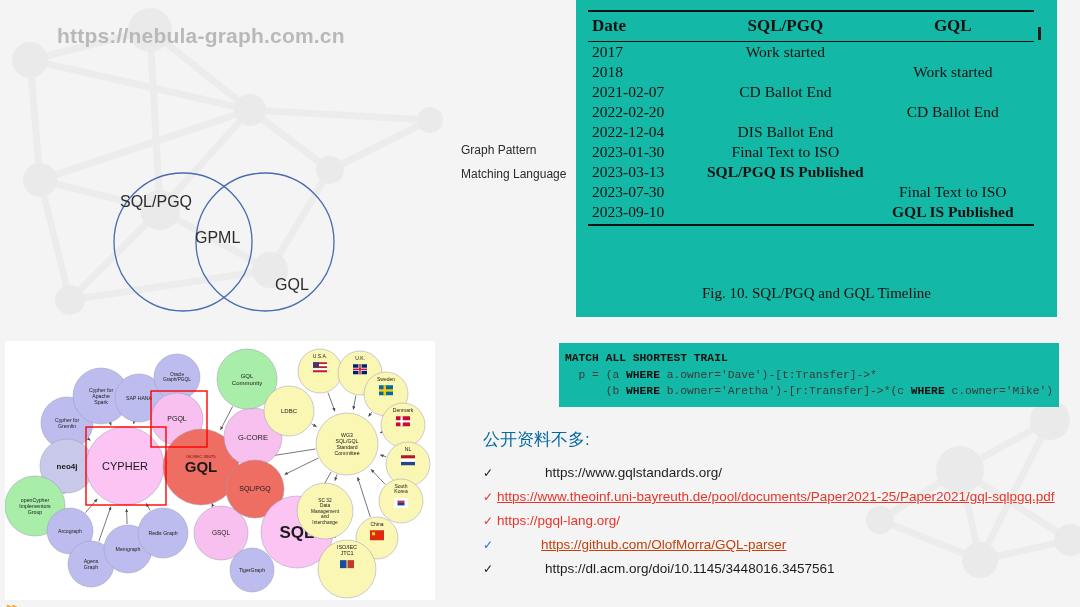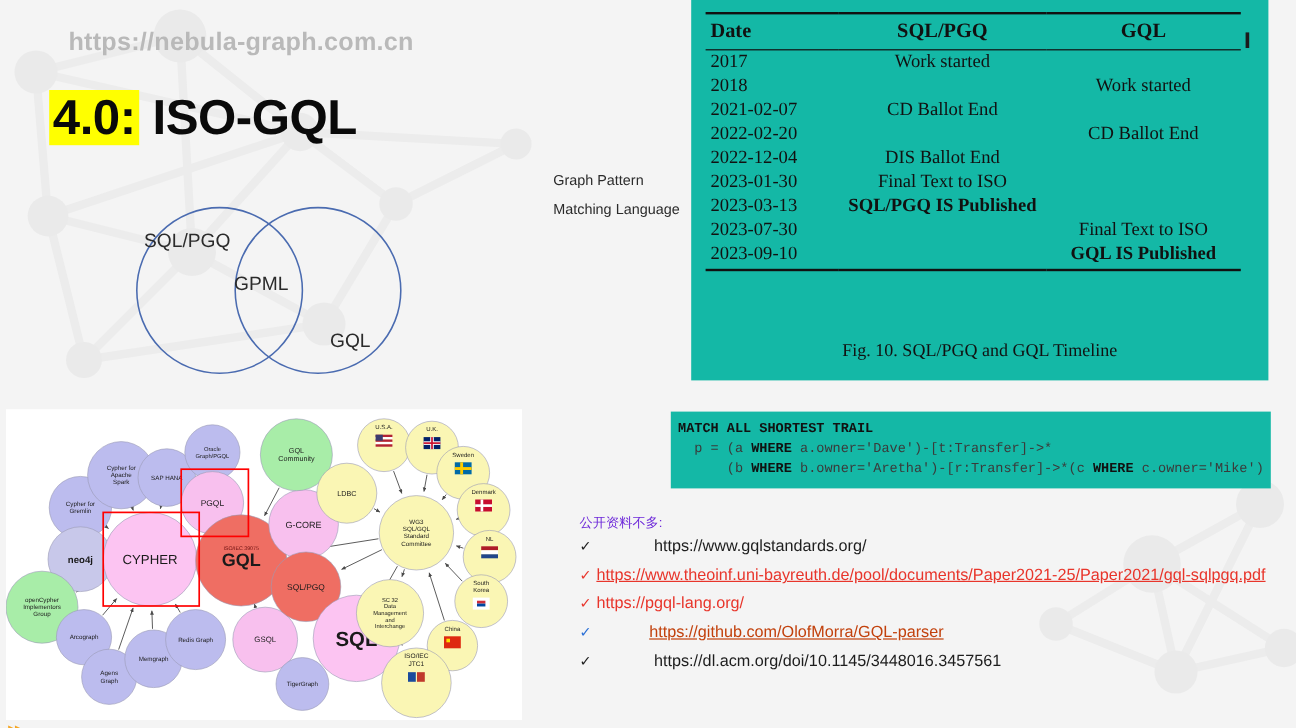--- a/index.html
+++ b/index.html
@@ -85,21 +85,21 @@
   }
   pre.code{
     margin:0;padding:7px 0 0 6px;
     font-family:"Liberation Mono","DejaVu Sans Mono",monospace;
     font-size:11.3px;line-height:16.5px;color:#3a3a3a;white-space:pre;
   }
   pre.code b{color:#111;font-weight:bold;}
 
   
   .links{position:absolute;left:483px;top:428px;width:590px;}
-  .links .intro{font-size:11px;color:#6d28d9;margin-bottom:4px;}
+  .links .intro{font-size:17px;color:#0369a1;margin-bottom:14px;}
   .links .row{display:flex;align-items:baseline;margin-bottom:9px;font-size:13.5px;}
   .links .chk{width:14px;flex:0 0 14px;font-size:12px;line-height:1;}
   .links .txt{white-space:nowrap;}
   .links .txt.plain{color:#1d1d1d;margin-left:48px;}
   .links .txt.red{color:#e8352b;}
   .links .txt.red-u{color:#e8352b;text-decoration:underline;}
   .links .txt.blue-u{color:#c2410c;text-decoration:underline;padding-left:44px;}
   .chk.red{color:#e8352b;}
   .chk.blue{color:#2a6fd6;}
   .chk.dark{color:#1d1d1d;}
@@ -139,21 +139,20 @@
         <circle cx="1050" cy="420" r="20"></circle>
           <circle cx="960" cy="470" r="24"></circle>
         <circle cx="980" cy="560" r="18"></circle>
           <circle cx="1070" cy="540" r="16"></circle>
         <circle cx="880" cy="520" r="14"></circle>
       </g>
     </svg>
   </div>
 
   <div class="site-url">https://nebula-graph.com.cn</div>
-  <div class="deck-title"><span class="hl">4.0:</span><span> ISO-GQL</span></div>
 
   <div class="venn">
     <svg width="270" height="155" viewBox="0 0 270 155">
       <circle cx="88" cy="77" r="69" fill="none" stroke="#4a6bb0" stroke-width="1.3"></circle>
       <circle cx="170" cy="77" r="69" fill="none" stroke="#4a6bb0" stroke-width="1.3"></circle>
     </svg>
     <span class="venn-lbl a">SQL/PGQ</span>
     <span class="venn-lbl b">GPML</span>
     <span class="venn-lbl c">GQL</span>
   </div>

